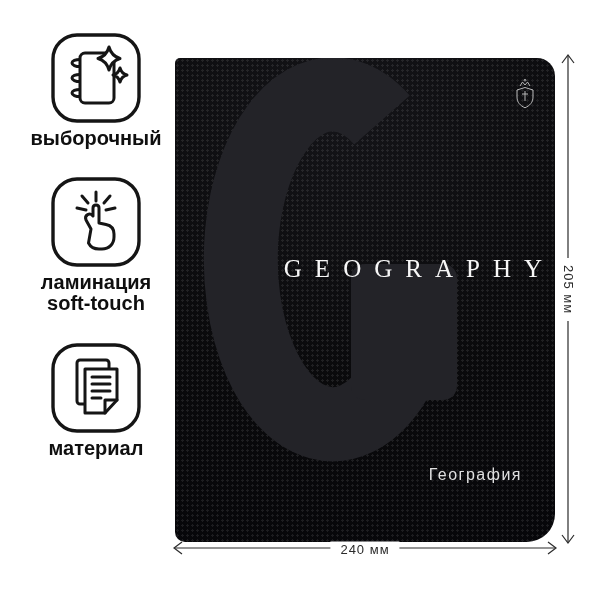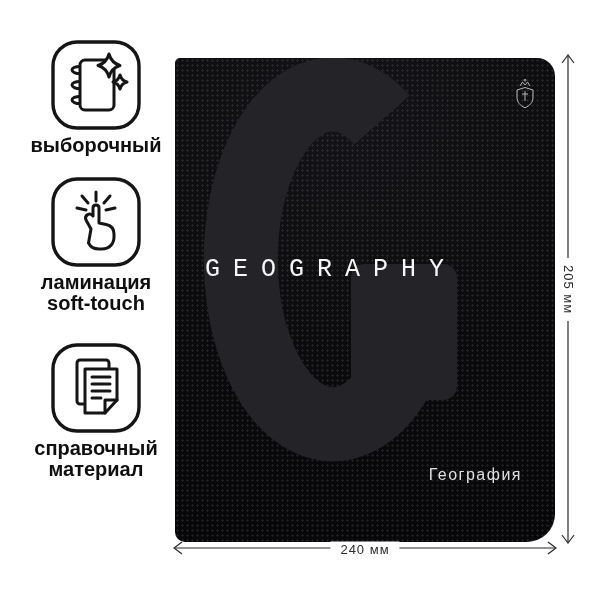--- a/index.html
+++ b/index.html
@@ -2,21 +2,21 @@
 <html><head>
 <meta charset="utf-8">
 <style>
   html,body{margin:0;padding:0;background:#ffffff;}
   .stage{
     position:relative;width:600px;height:600px;background:#ffffff;overflow:hidden;
     font-family:"Liberation Sans",sans-serif;
   }
   
   .feature{position:absolute;left:0;width:192px;display:flex;flex-direction:column;align-items:center;}
-  .f1{top:40px;}  .f2{top:177px;}  .f3{top:343px;}
+  .f1{top:33px;}  .f2{top:177px;}  .f3{top:343px;}
   .icon-box{width:90px;height:90px;}
   .icon-box svg{width:90px;height:90px;display:block;}
   .s  {fill:none;stroke:#151515;stroke-width:3;stroke-linecap:round;stroke-linejoin:round;}
   .sw {fill:#ffffff;stroke:#151515;stroke-width:3;stroke-linecap:round;stroke-linejoin:round;}
   .box{fill:none;stroke:#151515;stroke-width:3.4;}
   .feature .label{
     margin-top:5px;text-align:center;font-weight:700;font-size:20px;line-height:21px;color:#0f0f0f;
   }
   .feature .label span{display:block;}
   
@@ -26,23 +26,23 @@
     background:radial-gradient(ellipse 130% 90% at 45% 12%, #141418 0%, #0a0a0c 60%, #07070a 100%);
   }
   .cover .dots{
     position:absolute;inset:0;z-index:1;
     background-image:radial-gradient(rgba(255,255,255,0.09) 1px, transparent 1.4px);
     background-size:5px 5px;
   }
   .gmark{position:absolute;inset:0;z-index:2;width:380px;height:484px;}
   .emblem{position:absolute;z-index:5;left:336px;top:20px;width:28px;height:34px;opacity:.85;}
   .cover-title{
-    position:absolute;z-index:6;left:0;right:0;top:197px;text-align:left;
+    position:absolute;z-index:6;left:0;right:0;top:197px;text-align:right;
     color:#f7f7f7;font-size:25px;font-weight:400;letter-spacing:13px;padding-left:30px;
-    font-family:Liberation Mono, monospace;
+    font-family:Liberation Serif, serif;
   }
   .cover-subject{
     position:absolute;z-index:6;right:33px;top:408px;
     color:#e0e0e0;font-size:16px;letter-spacing:1.5px;
   }
   
   .dim{position:absolute;}
   .dim svg{display:block;}
   .dim-right{left:560px;top:52px;width:16px;height:494px;}
   .dim-bottom{left:171px;top:540px;width:388px;height:17px;}
@@ -102,21 +102,20 @@
     <div class="icon-box">
       <svg viewBox="0 0 90 90">
         <rect class="box" x="2" y="2" width="86" height="86" rx="24"></rect>
         <rect class="s" x="26" y="17" width="32" height="44" rx="3"></rect>
         <path class="sw" d="M34 26 H66 V57 L54 70 H34 Z"></path>
         <path class="s" d="M66 57 L54 57 L54 70"></path>
         <path class="s" d="M41 34 H59 M41 41 H59 M41 48 H59 M41 55 H50"></path>
       </svg>
     </div>
     <div class="label">
-      <span>справочный</span>
       <span>материал</span>
     </div>
   </div>
 
   <div class="cover">
     <div class="dots"></div>
 
     <svg class="gmark" viewBox="0 0 380 484">
       <path d="M207 62 A 92 165 0 1 0 238 282" stroke="#232328" stroke-width="74" fill="none"></path>
       <rect x="176" y="206" width="106" height="136" rx="14" fill="#232328"></rect>

